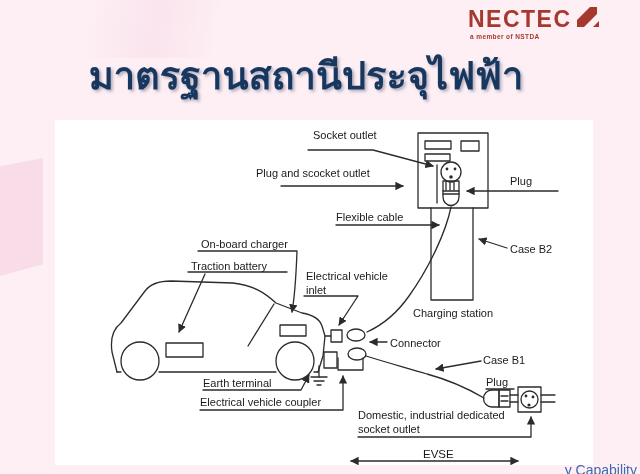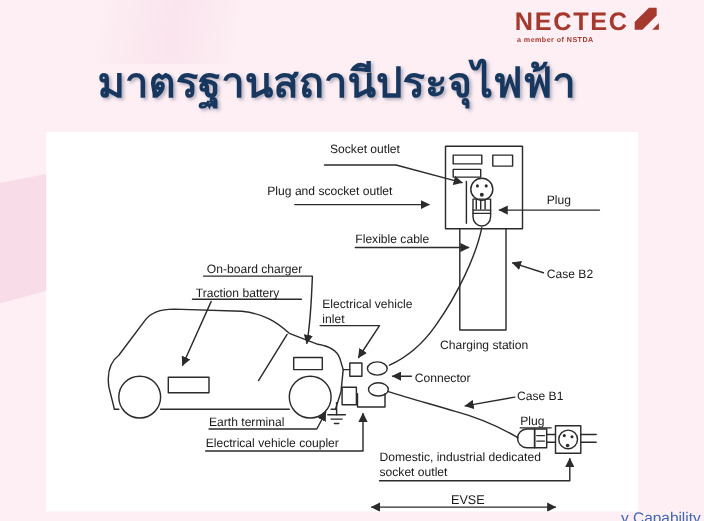--- a/index.html
+++ b/index.html
@@ -25,21 +25,21 @@
   }
   .logo-arrow{margin-left:3px;margin-top:-3px;}
   .logo-tag{color:#a6392e;font-size:6.5px;font-weight:bold;letter-spacing:.4px;margin-top:2px;margin-left:2px;}
   .title{
     position:absolute;top:48px;left:-14px;width:640px;margin:0;
     text-align:center;color:#17375e;font-size:38px;font-weight:bold;
     line-height:1.5;
     text-shadow:2px 2px 3px rgba(110,110,135,.5);
   }
   .panel{
-    position:absolute;left:42px;top:120px;width:538px;height:345px;
+    position:absolute;left:55px;top:120px;width:538px;height:345px;
     background:#ffffff;
   }
   .panel svg{position:absolute;left:0;top:0;}
   .footer{
     position:absolute;top:462px;right:3px;font-size:14px;color:#4068b0;
   }
   
   .ink{stroke:#2b2b2b;stroke-width:1.3;fill:none;stroke-linecap:round;stroke-linejoin:round;}
   .inkf{stroke:#2b2b2b;stroke-width:1.3;fill:#ffffff;stroke-linejoin:round;}
   .dot{fill:#2b2b2b;stroke:none;}

